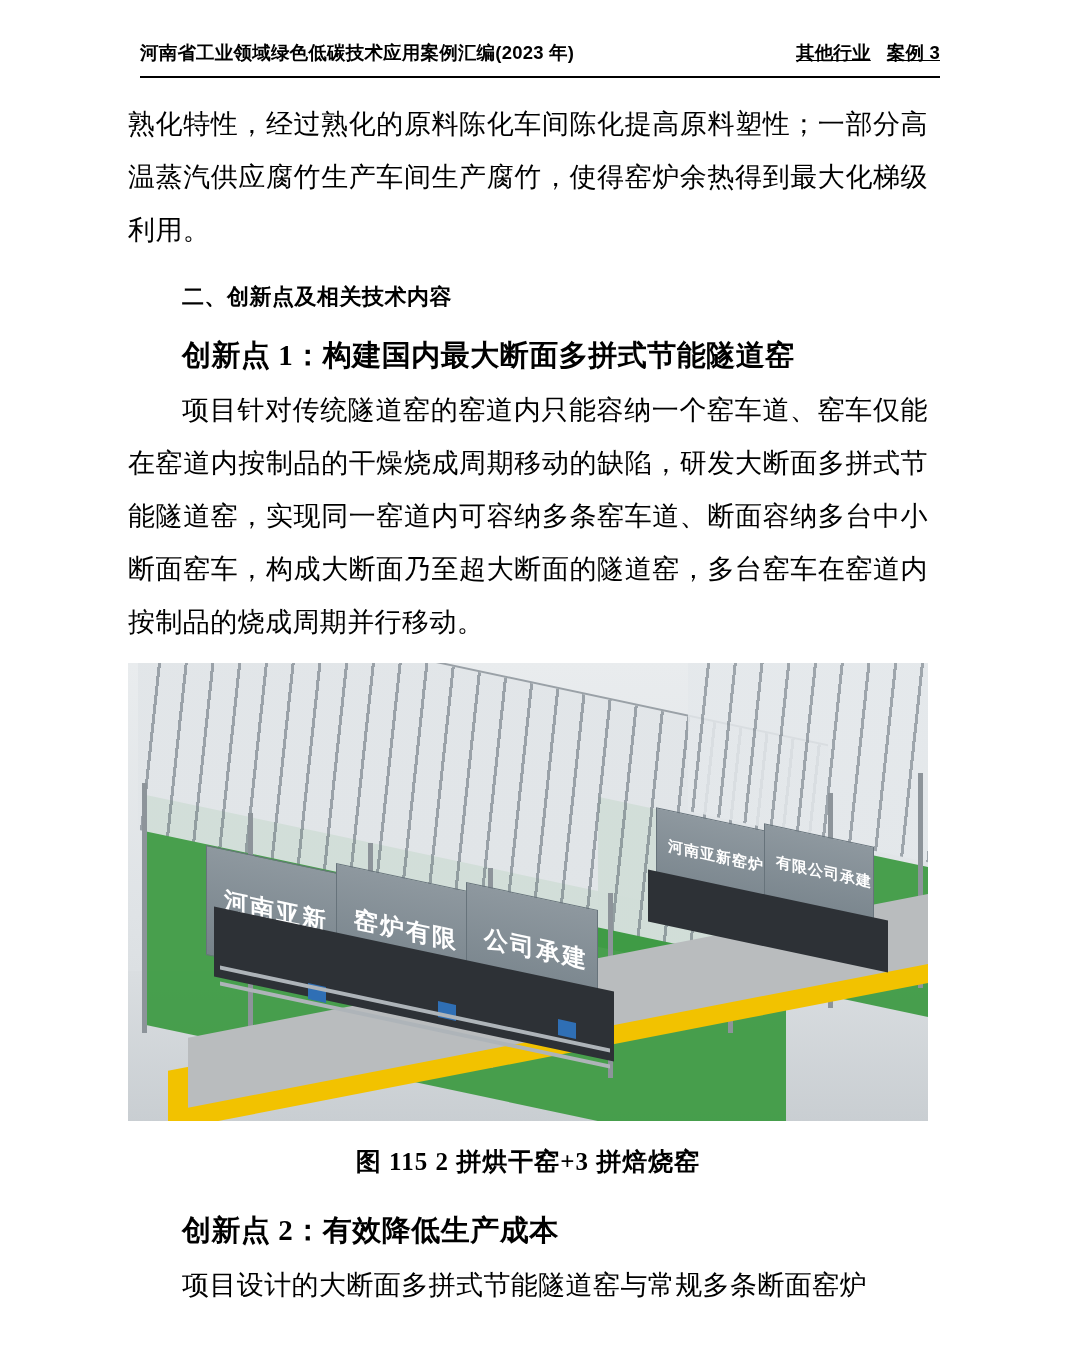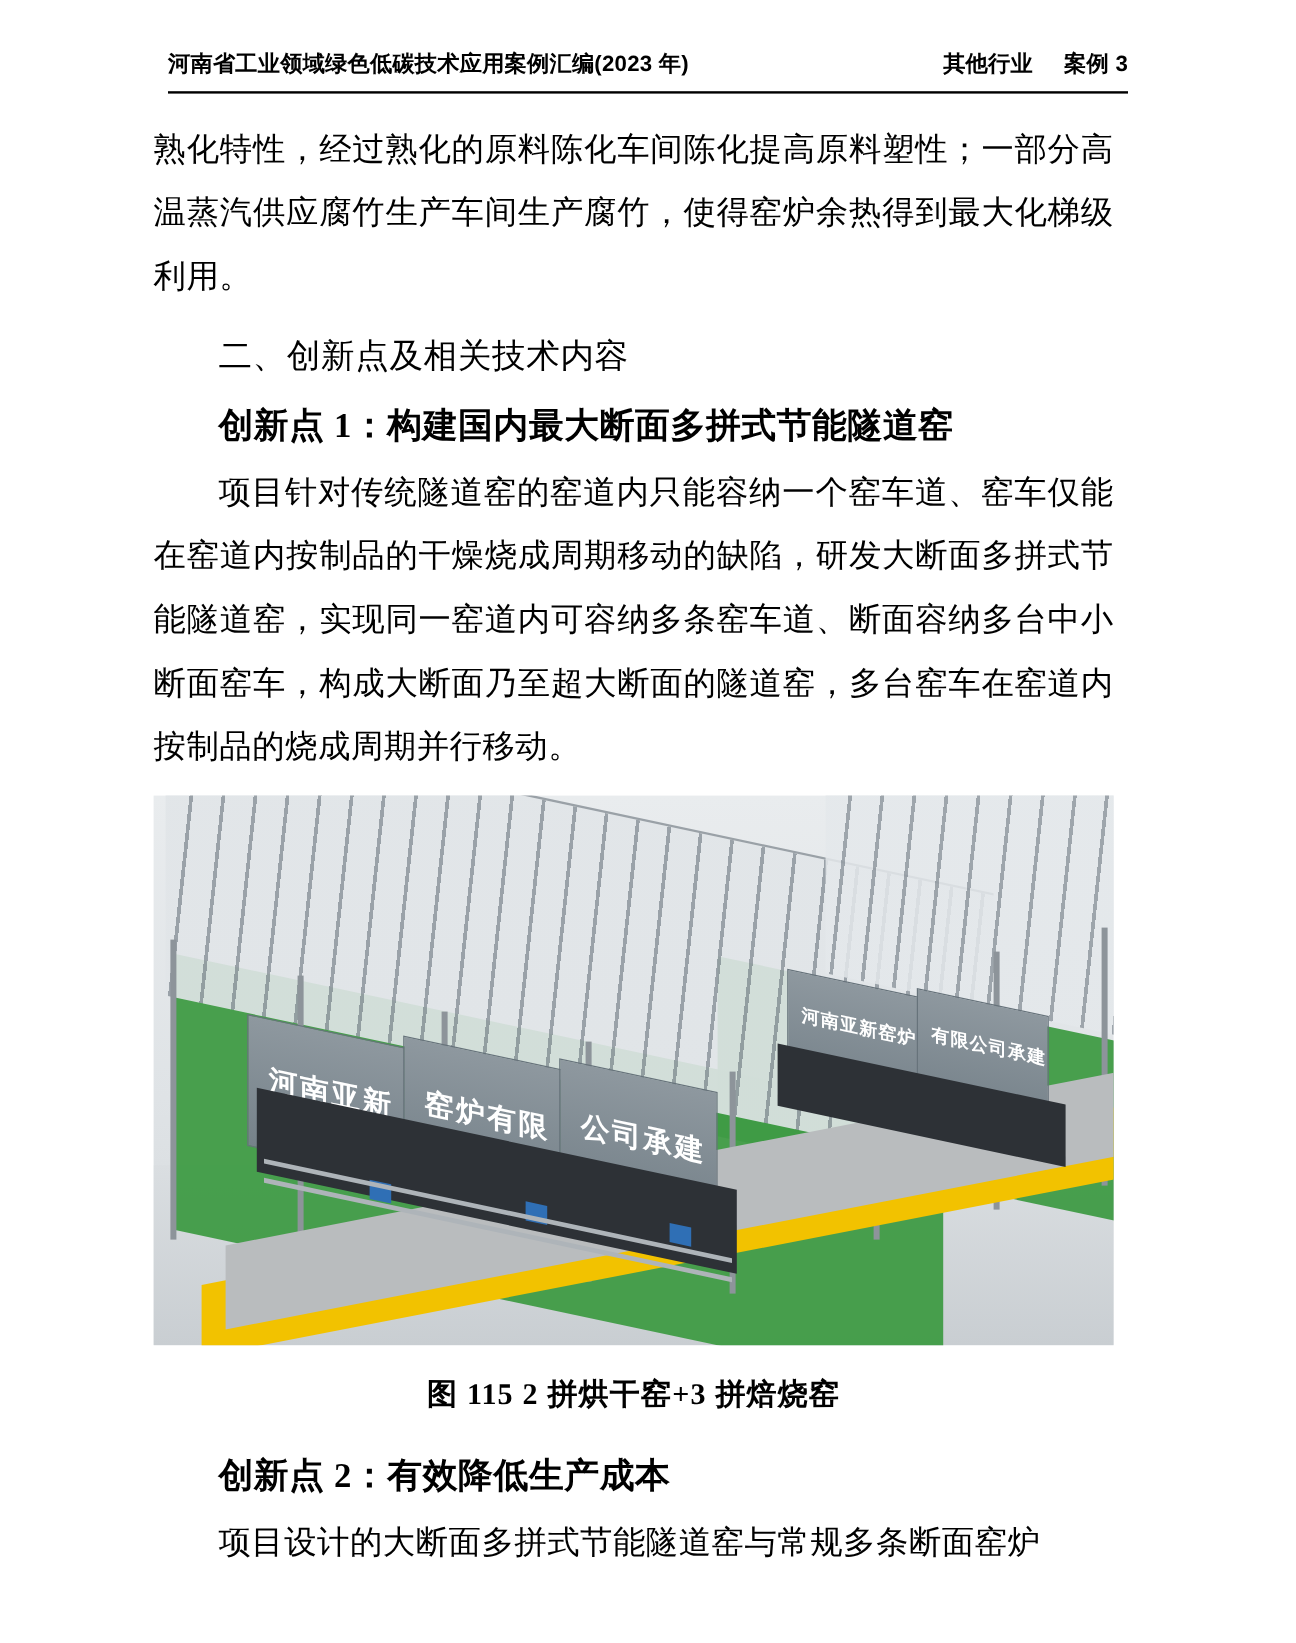--- a/index.html
+++ b/index.html
@@ -36,21 +36,22 @@
     font-weight: bold;
     font-size: 18.5px;
     letter-spacing: 0.2px;
   }
   .header-left {
     white-space: nowrap;
   }
   .header-right {
     white-space: nowrap;
     display: flex;
-    gap: 26px;
+    gap: 16px;
+    text-decoration: underline;
   }
   .header-rule {
     position: absolute;
     left: 140px;
     top: 76px;
     width: 800px;
     height: 2px;
     background: #000000;
   }
 
@@ -68,22 +69,22 @@
     text-align: justify;
     text-justify: inter-ideograph;
     letter-spacing: 0.4px;
   }
   p.indent {
     text-indent: 54px;
   }
   .h2 {
     margin: 14px 0 6px 0;
     font-family: "Liberation Sans", "DejaVu Sans", sans-serif;
-    font-weight: normal;
-    font-size: 28px;
+    font-weight: bold;
+    font-size: 22px;
     line-height: 52px;
     text-indent: 54px;
     letter-spacing: 0.5px;
   }
   .h3 {
     margin: 4px 0 2px 0;
     font-size: 29px;
     line-height: 53px;
     text-indent: 54px;
     font-weight: bold;

